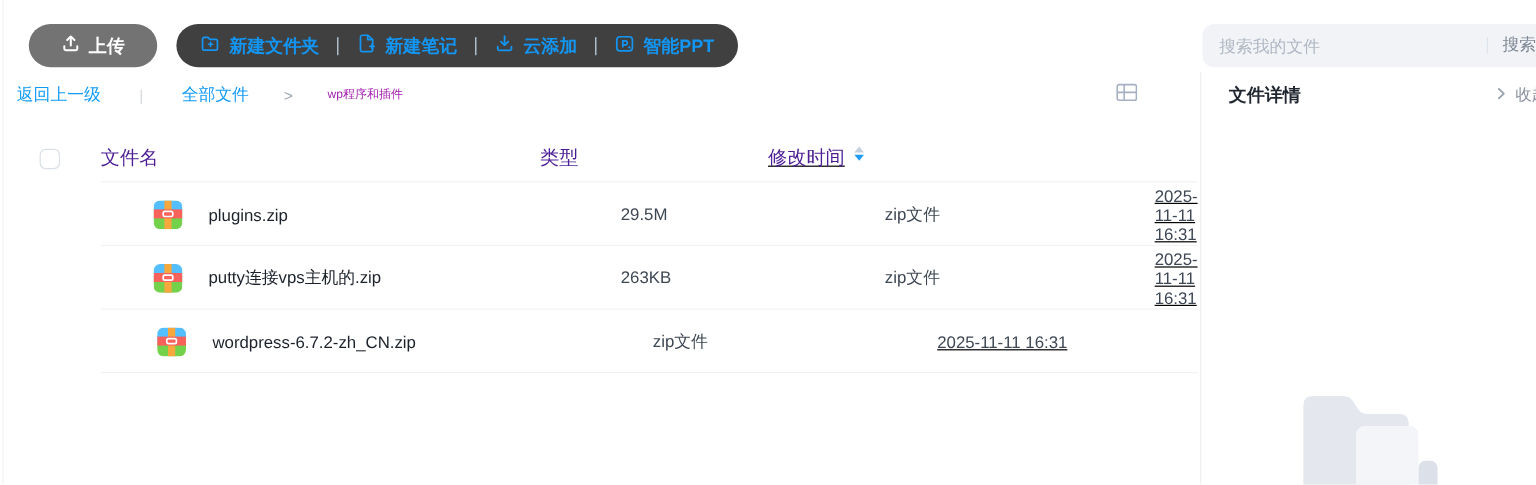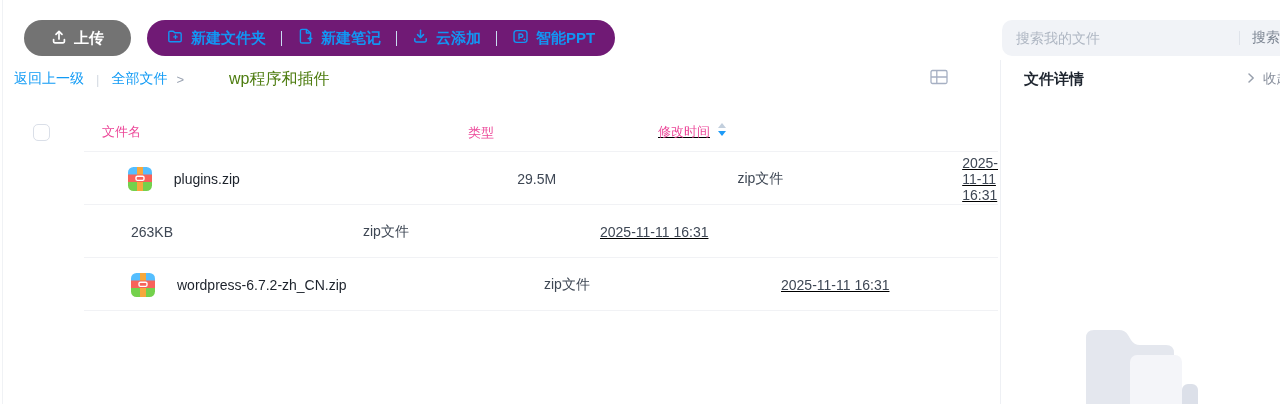--- a/index.html
+++ b/index.html
@@ -6,45 +6,45 @@
   body { font-family:"Liberation Sans", sans-serif; background:#fff; }
   .app { position:relative; width:1280px; height:404px; background:#fff; overflow:hidden; }
   .app::before { content:''; position:absolute; left:2px; top:0; bottom:0; width:1px; background:#F0F2F5; }
   .panel-divider { position:absolute; left:1000px; top:60px; bottom:0; width:1px; background:#EEF0F4; }
 
   
   .toolbar { position:absolute; left:24px; top:20px; height:36px; display:flex; align-items:center; }
   .btn-upload { display:flex; align-items:center; gap:7px; height:36px; padding:0 27px;
     border:none; border-radius:18px; background:#737373; color:#fff; font-size:15px; font-weight:700;
     font-family:inherit; cursor:pointer; }
-  .action-pill { display:flex; align-items:center; margin-left:16px; height:36px; background:#701a75;
+  .action-pill { display:flex; align-items:center; margin-left:16px; height:36px; background:#404040;
     border-radius:18px; padding:16px 20px; }
   .action-item { display:flex; align-items:center; gap:7px; color:#1295F3; font-size:15px; font-weight:600; cursor:pointer; }
   .action-sep { width:1px; height:15px; background:#C9DDF1; margin:0 15px; }
 
   
-  .crumb-row { position:absolute; left:14px; top:66px; width:984px; height:26px; display:flex; align-items:center; }
+  .crumb-row { position:absolute; left:14px; top:66px; width:984px; height:26px; display:flex; align-items:center;gap:20px; }
   .crumb-link { color:#129BF5; font-size:14px; cursor:pointer; }
   .crumb-pipe { color:#D5DAE2; font-size:13px; margin:0 12px; }
   .crumb-gt { color:#9AA3B2; font-size:13px; margin:0 9px; }
-  .crumb-cur { color:#4d7c0f; font-size:16px;margin-left:36px; }
+  .crumb-cur { color:#a21caf; font-size:10px; }
   .view-toggle { position:absolute; right:50px; top:3px; cursor:pointer; line-height:0; }
 
   
   .table { position:absolute; left:0; top:112px; width:998px; }
   .t-row { display:flex; align-items:center; position:relative; }
   .t-row::after { content:''; position:absolute; left:84px; right:0; bottom:0; height:1px; background:#F1F2F5; }
   .t-head { height:40px; }
   .t-body-row { height:53px; cursor:pointer;gap:47px; }
   .col-check { width:84px; padding-left:33px; }
   .col-name  { width:366px; display:flex; align-items:center; }
   .col-size  { width:185px; }
   .col-type  { width:190px; }
   .col-time  { flex:1; display:flex; align-items:flex-start;text-decoration:underline; }
-  .h-label { color:#ec4899; font-size:13px; font-weight:500;margin-left:18px; }
+  .h-label { color:#4c1d95; font-size:16px; font-weight:500; }
   .checkbox { width:17px; height:17px; border:1.5px solid #DADFE8; border-radius:5px; background:#fff; cursor:pointer; }
   .sort { display:inline-flex; flex-direction:column; margin-left:8px; cursor:pointer; }
   .tri-up { width:0; height:0; border-left:4.5px solid transparent; border-right:4.5px solid transparent; border-bottom:5px solid #C2CFDD; }
   .tri-down { width:0; height:0; border-left:4.5px solid transparent; border-right:4.5px solid transparent; border-top:5px solid #1E9BF7; margin-top:2.5px; }
   .file-icon { margin-right:22px; line-height:0; }
   .f-name { color:#1C222B; font-size:14px; font-weight:500; }
   .f-sub { color:#3E4754; font-size:14px; }
 
   
   .search-bar { position:absolute; left:1002px; top:20px; width:292px; height:36px; background:#F1F3F7;
@@ -178,20 +178,39 @@
       </div>
       <div class="col-size"><span class="f-sub">29.5M</span></div>
       <div class="col-type"><span class="f-sub">zip文件</span></div>
       <div class="col-time">
           <span class="f-sub">2025-11-11 16:31</span>
         </div>
     </div>
 
     <div class="t-row t-body-row">
       <div class="col-check"></div>
+      <div class="col-name">
+        <span class="file-icon">
+          <svg width="24" height="24" viewBox="0 0 24 24">
+            <defs>
+                <clipPath id="r2">
+                  <rect width="24" height="24" rx="5.5"></rect>
+                </clipPath>
+              </defs>
+            <g clip-path="url(#r2)">
+              <rect width="24" height="12" fill="#55BEFE"></rect>
+                <rect y="12" width="24" height="12" fill="#74D14C"></rect>
+              <rect x="9" width="6" height="24" fill="#F7A83C"></rect>
+                <rect y="7.5" width="24" height="7.5" fill="#F8625A"></rect>
+              <rect x="8" y="9.2" width="8" height="4.2" rx="1.4" fill="none" stroke="#fff" stroke-width="1.4"></rect>
+            </g>
+          </svg>
+        </span>
+        <span class="f-name">putty连接vps主机的.zip</span>
+      </div>
       <div class="col-size"><span class="f-sub">263KB</span></div>
       <div class="col-type"><span class="f-sub">zip文件</span></div>
       <div class="col-time">
           <span class="f-sub">2025-11-11 16:31</span>
         </div>
     </div>
 
     <div class="t-row t-body-row">
       <div class="col-check"></div>
       <div class="col-name">

